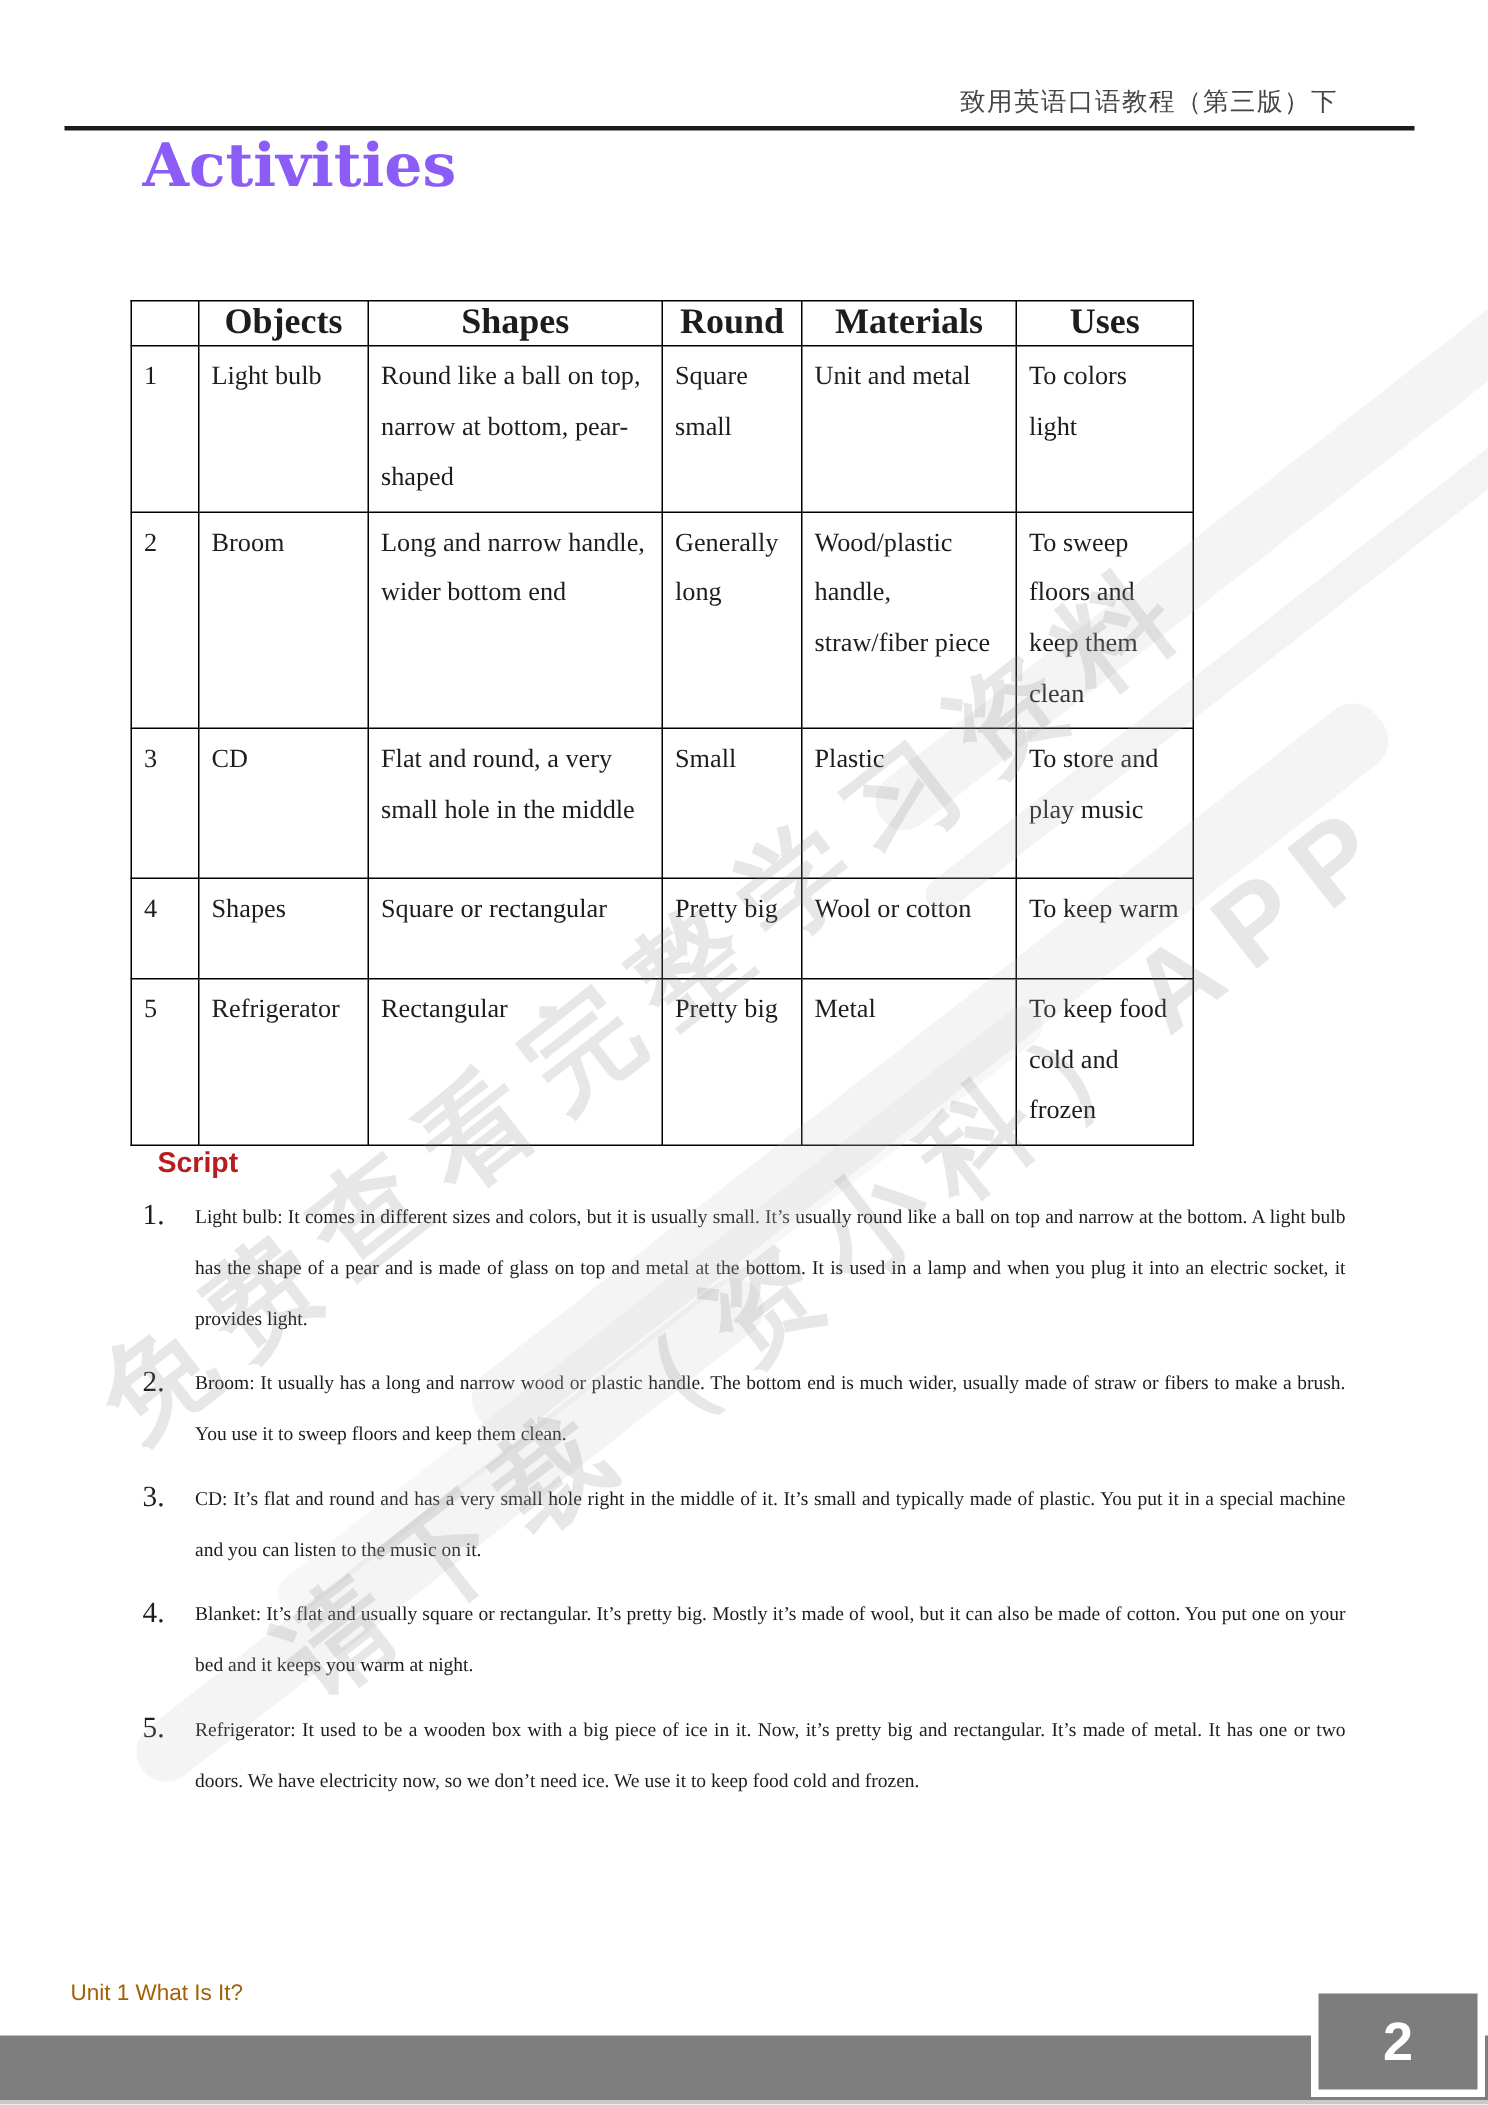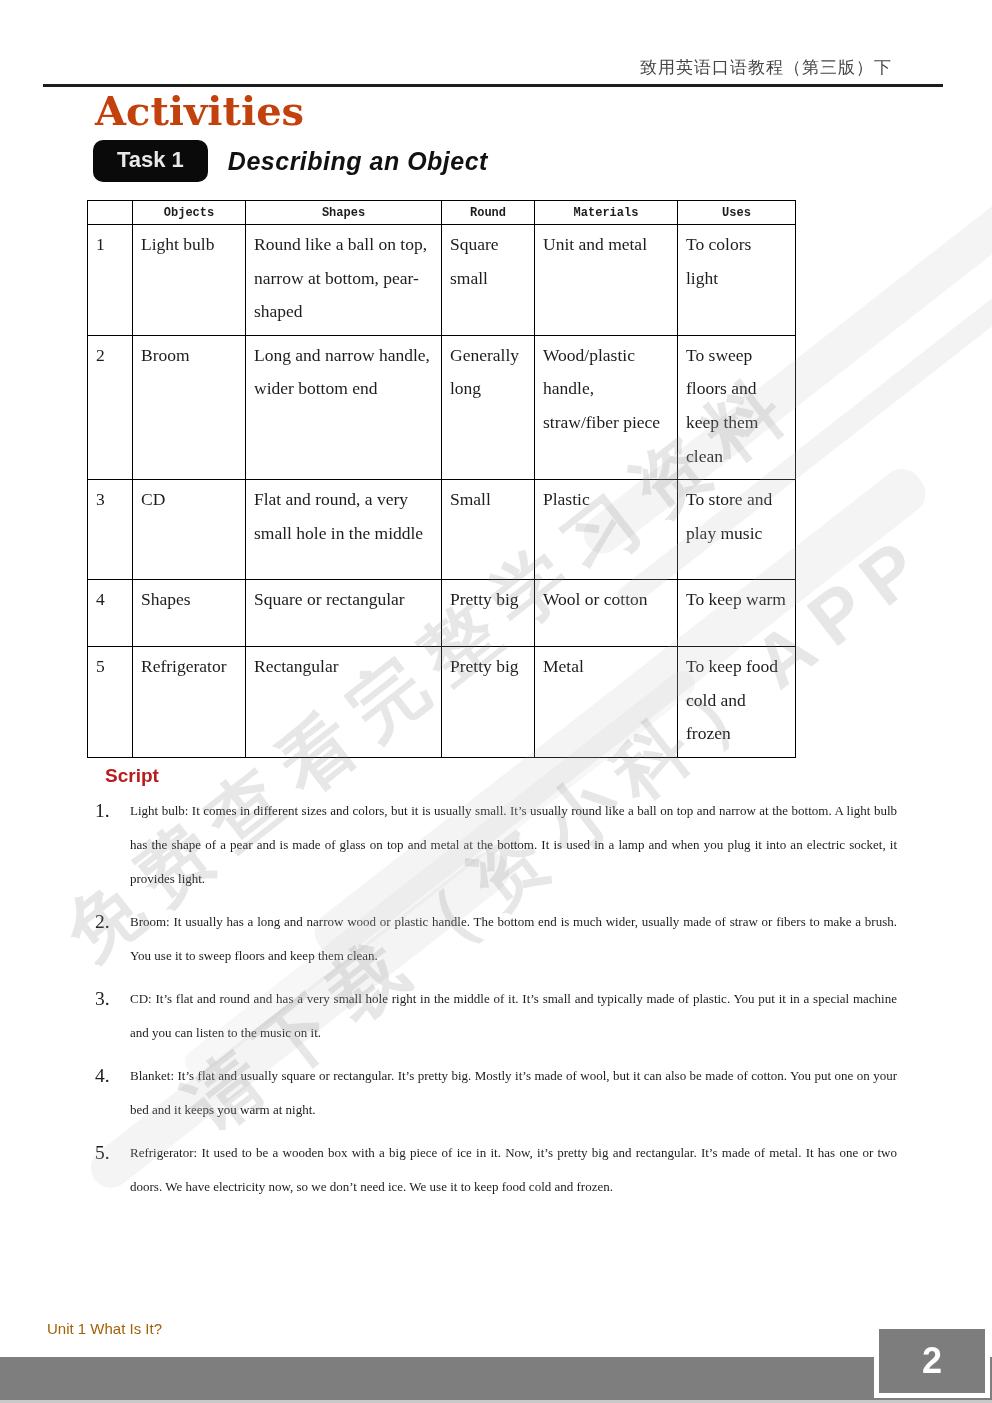--- a/index.html
+++ b/index.html
@@ -26,21 +26,21 @@
   .header-rule {
     position:absolute; top:84px; left:43px; width:900px;
     border-top:3px solid #1c1c1c;
   }
 
   
   .page-title {
     position:absolute; top:87px; left:95px;
     font-family:"DejaVu Serif", serif;
     font-weight:bold;
-    font-size:40px; color:#c2410c;
+    font-size:40px; color:#8b5cf6;
     letter-spacing:0px;
   }
   .task-row {
     position:absolute; top:140px; left:93px;
     display:flex; align-items:center; gap:20px;
   }
   .task-badge {
     background:#0a0a0a; color:#e8e8e8;
     border-radius:10px;
     padding:7px 24px 9px 24px;
@@ -60,22 +60,22 @@
     width:708px;
     border-collapse:collapse;
     table-layout:fixed;
   }
   .activity-table th, .activity-table td {
     border:1.5px solid #000;
     vertical-align:top;
     font-size:17.5px;
   }
   .activity-table th {
-    font-family:Liberation Mono, monospace;
-    font-weight:bold; font-size:12px;
+    font-family:Liberation Serif, serif;
+    font-weight:bold; font-size:24px;
     height:24px; text-align:center; vertical-align:middle;
     padding:1px 2px;
   }
   .activity-table td {
     padding:3px 8px 6px 8px;
     line-height:1.92;
   }
   .col-num   { width:45px;  }
   .col-obj   { width:113px; }
   .col-shape { width:196px; }
@@ -179,24 +179,20 @@
 
   <div class="watermark">
     <div>免费查看完整学习资料</div>
     <div>请下载（资小科）APP</div>
   </div>
 
   <div class="page-header">致用英语口语教程（第三版）下</div>
   <div class="header-rule"></div>
 
   <div class="page-title">Activities</div>
-  <div class="task-row">
-    <div class="task-badge">Task 1</div>
-    <div class="task-title">Describing an Object</div>
-  </div>
 
   <table class="activity-table">
     <colgroup>
       <col class="col-num">
         <col class="col-obj">
         <col class="col-shape">
       <col class="col-size">
         <col class="col-mat">
         <col class="col-use">
     </colgroup>

